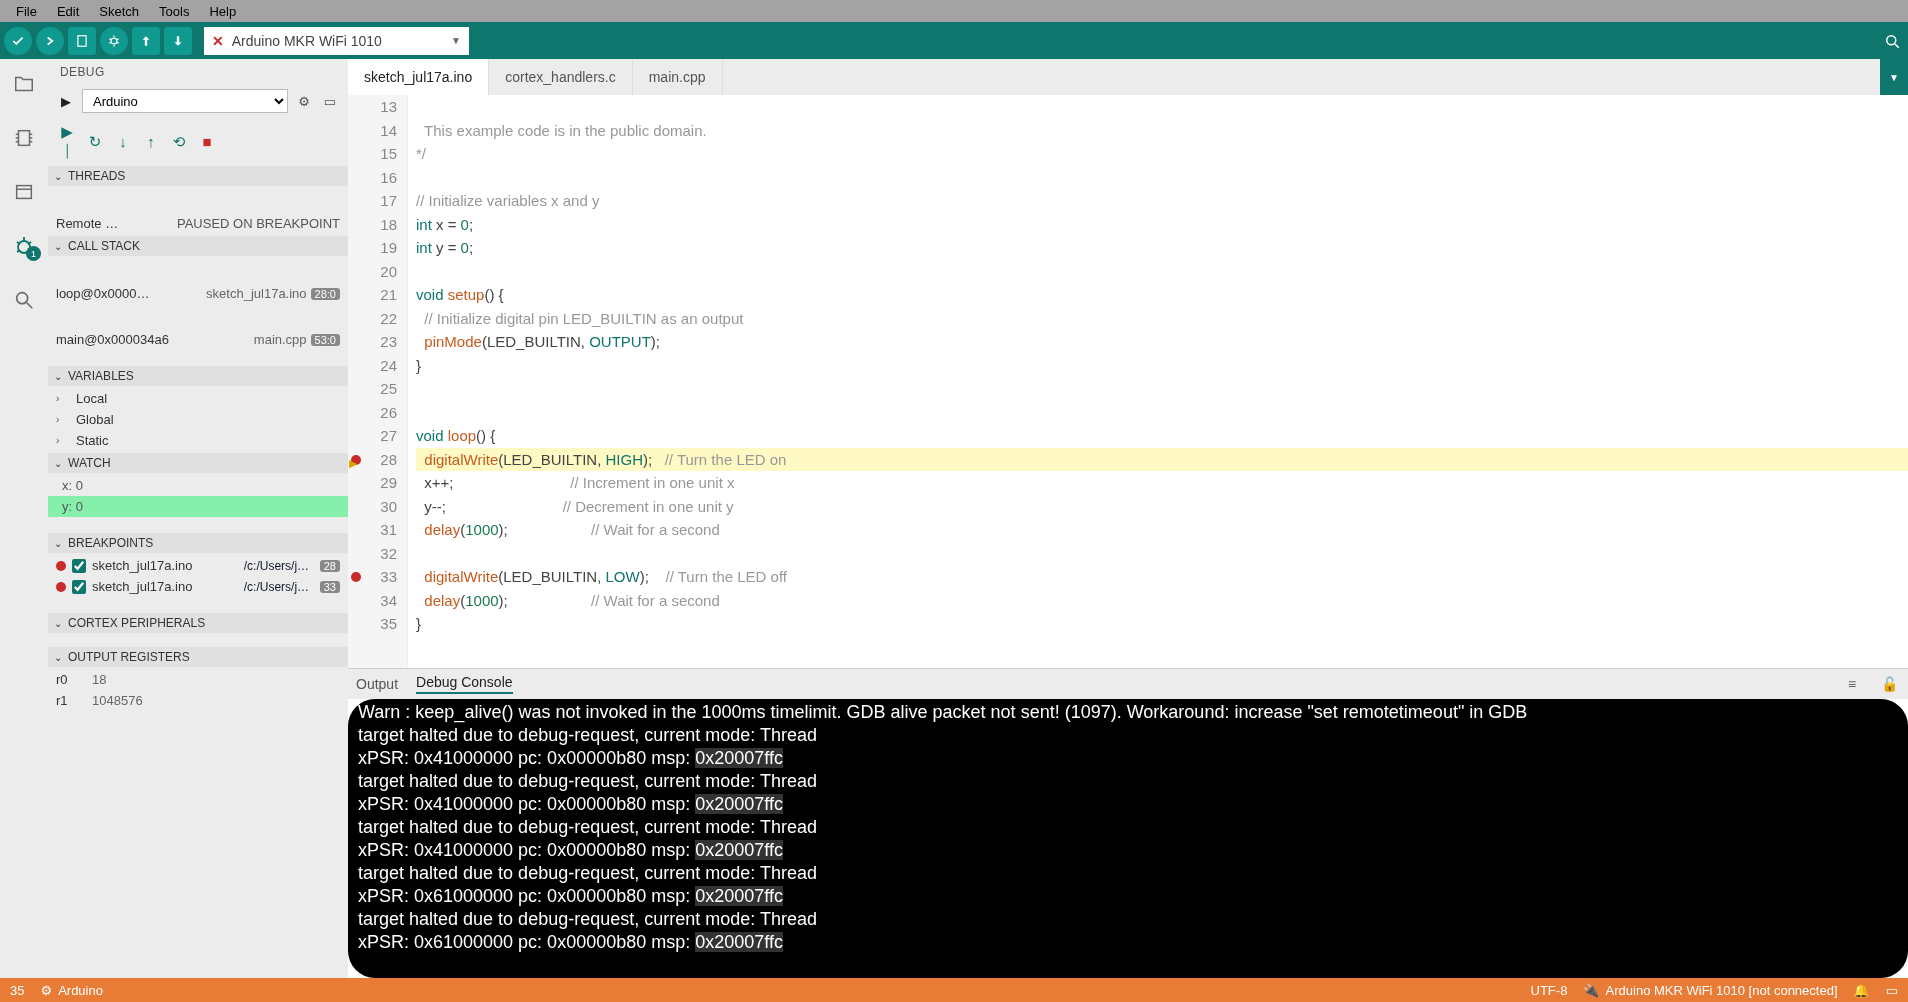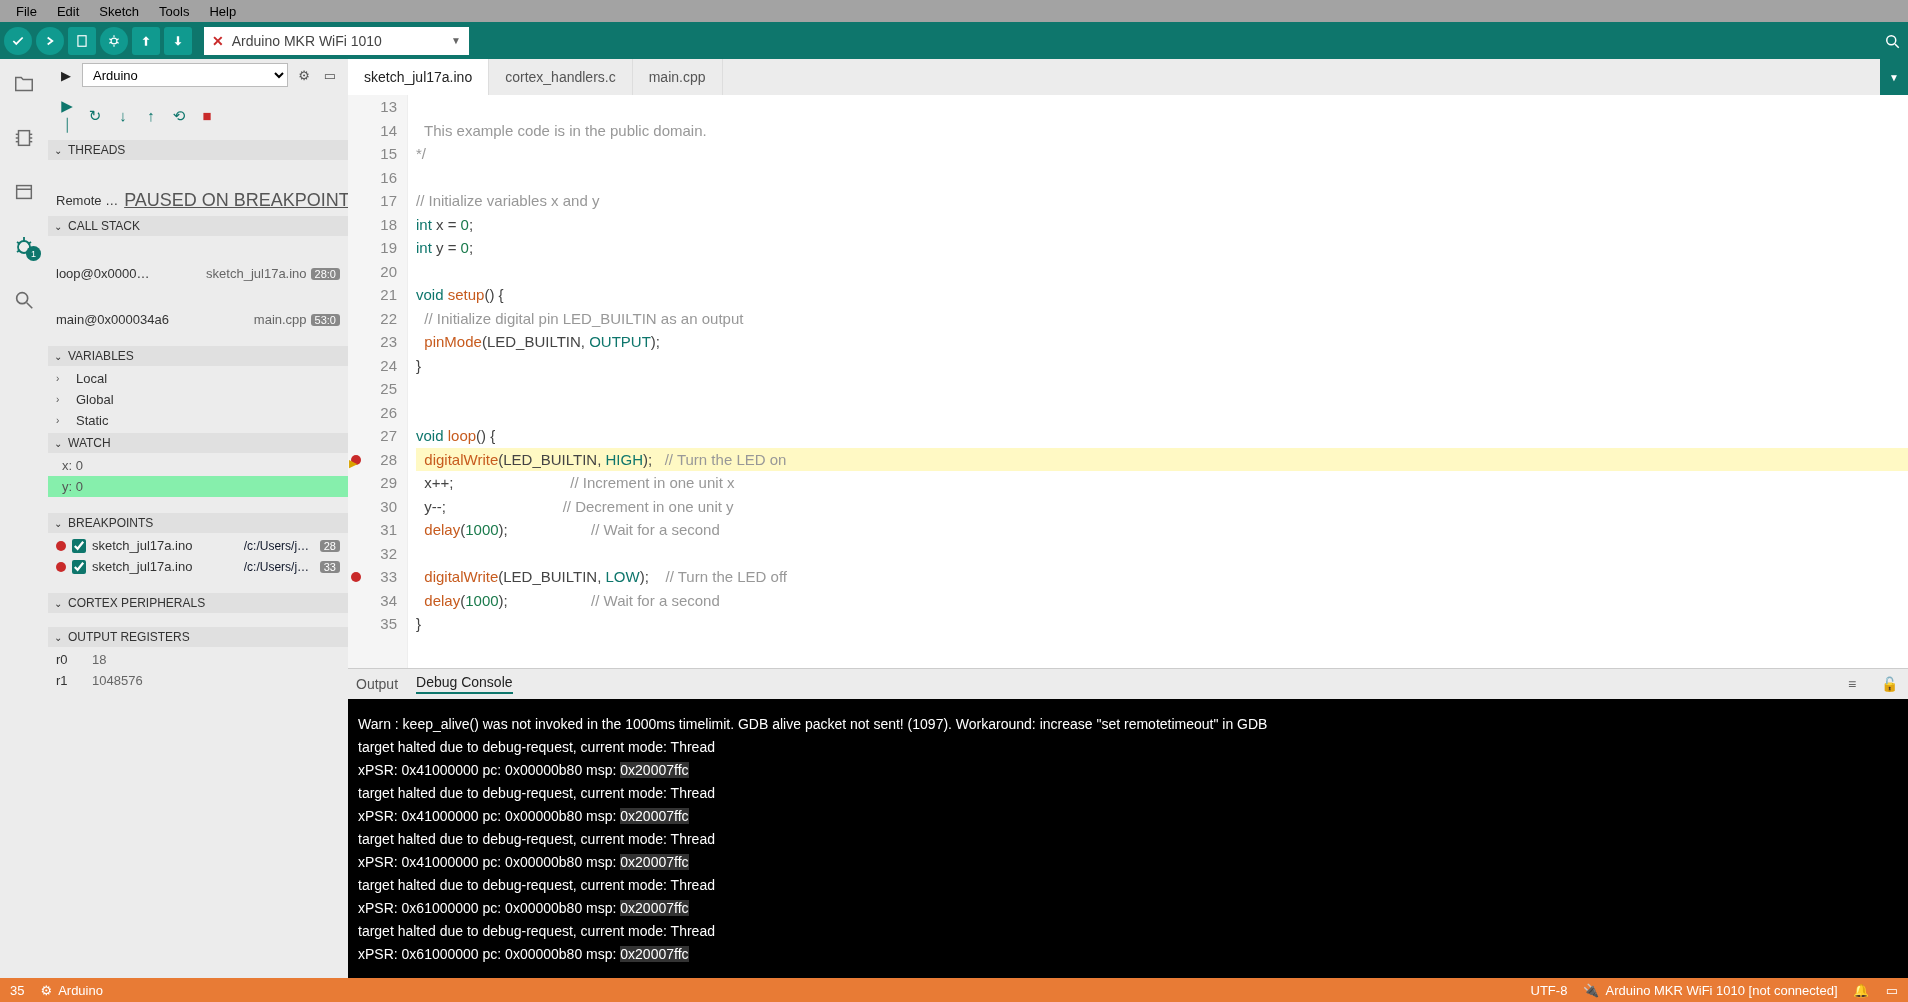--- a/index.html
+++ b/index.html
@@ -42,21 +42,21 @@
 .sect-hdr .chev { width: 14px; font-size: 10px; }
 .sect-body { padding: 2px 0; }
 .row { display: flex; align-items: center; padding: 3px 8px; gap: 6px; white-space: nowrap; overflow: hidden; }
 .row.two { justify-content: space-between; margin-top: 25px; }
 .row .chev2 { width: 14px; font-size: 10px; color: #555; }
 .row .tag { background: #888; color: #fff; border-radius: 3px; padding: 0 4px; font-size: 11px; }
 .row .bp-dot { width: 10px; height: 10px; border-radius: 50%; background: #c92a2a; }
 .row input[type=checkbox] { width: 14px; height: 14px; accent-color: #0e766c; }
 .row .fname { flex: 1; overflow: hidden; text-overflow: ellipsis; }
 .row .path { color: #0f172a; font-size: 12px; overflow: hidden; text-overflow: ellipsis; max-width: 70px; }
-.row.thread .status { color: #555; font-size: 18px; text-decoration: underline; }
+.row.thread .status { color: #555; font-size: 13px; }
 .watch-row { padding: 3px 14px; font-size: 13px; color: #555; }
 .watch-row.sel { background: #86efac; }
 .peri { padding: 6px 10px; color: #444; white-space: nowrap; overflow: hidden; text-overflow: ellipsis; }
 
 
 .editorcol { flex: 1; display: flex; flex-direction: column; min-width: 0; }
 
 
 .tabs { height: 36px; background: #ececec; display: flex; align-items: stretch; }
 .tab { padding: 0 16px; display: flex; align-items: center; font-size: 14px; color: #555; border-right: 1px solid #ddd; position: relative; }
@@ -79,21 +79,21 @@
 .num { color: #1a7a4c; }
 .com { color: #989898; }
 .const { color: #0e766c; }
 
 
 .bottom { height: 310px; display: flex; flex-direction: column; border-top: 1px solid #ccc; }
 .btabs { height: 30px; background: #ececec; display: flex; align-items: center; padding: 0 8px; gap: 18px; font-size: 14px; color: #555; }
 .btabs .bt.active { color: #222; border-bottom: 2px solid #0e766c; padding-bottom: 2px; }
 .btabs .spacer { flex: 1; }
 .btabs .ico { color: #666; width: 20px; text-align: center; }
-.console { flex: 1; background: #000; color: #fff; font-family: Consolas, monospace; font-size: 14px; line-height: 23px; padding: 14px 10px; overflow: hidden; white-space: pre; }
+.console { flex: 1; background: #000; color: #fff; font-family: Consolas, monospace; font-size: 18px; line-height: 23px; padding: 2px 10px; overflow: hidden; white-space: pre; border-radius: 27px; }
 .console .addr { background: #333; }
 
 
 .statusbar { height: 24px; background: #e87b35; color: #fff; display: flex; align-items: center; padding: 0 10px; font-size: 13px; gap: 16px; }
 .statusbar .spacer { flex: 1; }
 .statusbar .seg { display: flex; align-items: center; gap: 6px; }
 
 svg { display: block; }
 </style>
 </head>
@@ -196,20 +196,21 @@
     </div>
     <div class="ab">
         <svg width="22" height="22" viewBox="0 0 24 24" fill="none" stroke="currentColor" stroke-width="1.8">
           <circle cx="10" cy="10" r="6"></circle>
           <line x1="15" y1="15" x2="21" y2="21"></line>
         </svg>
       </div>
   </div>
 
   <div class="sidepanel">
+    <div class="sp-title">DEBUG</div>
     <div class="run-row">
       <span class="play">▶</span>
       <select><option>Arduino</option></select>
       <span class="gear">⚙</span>
       <span class="win">▭</span>
     </div>
     <div class="dbg-controls">
       <span>▶｜</span>
       <span>↻</span>
       <span>↓</span>

